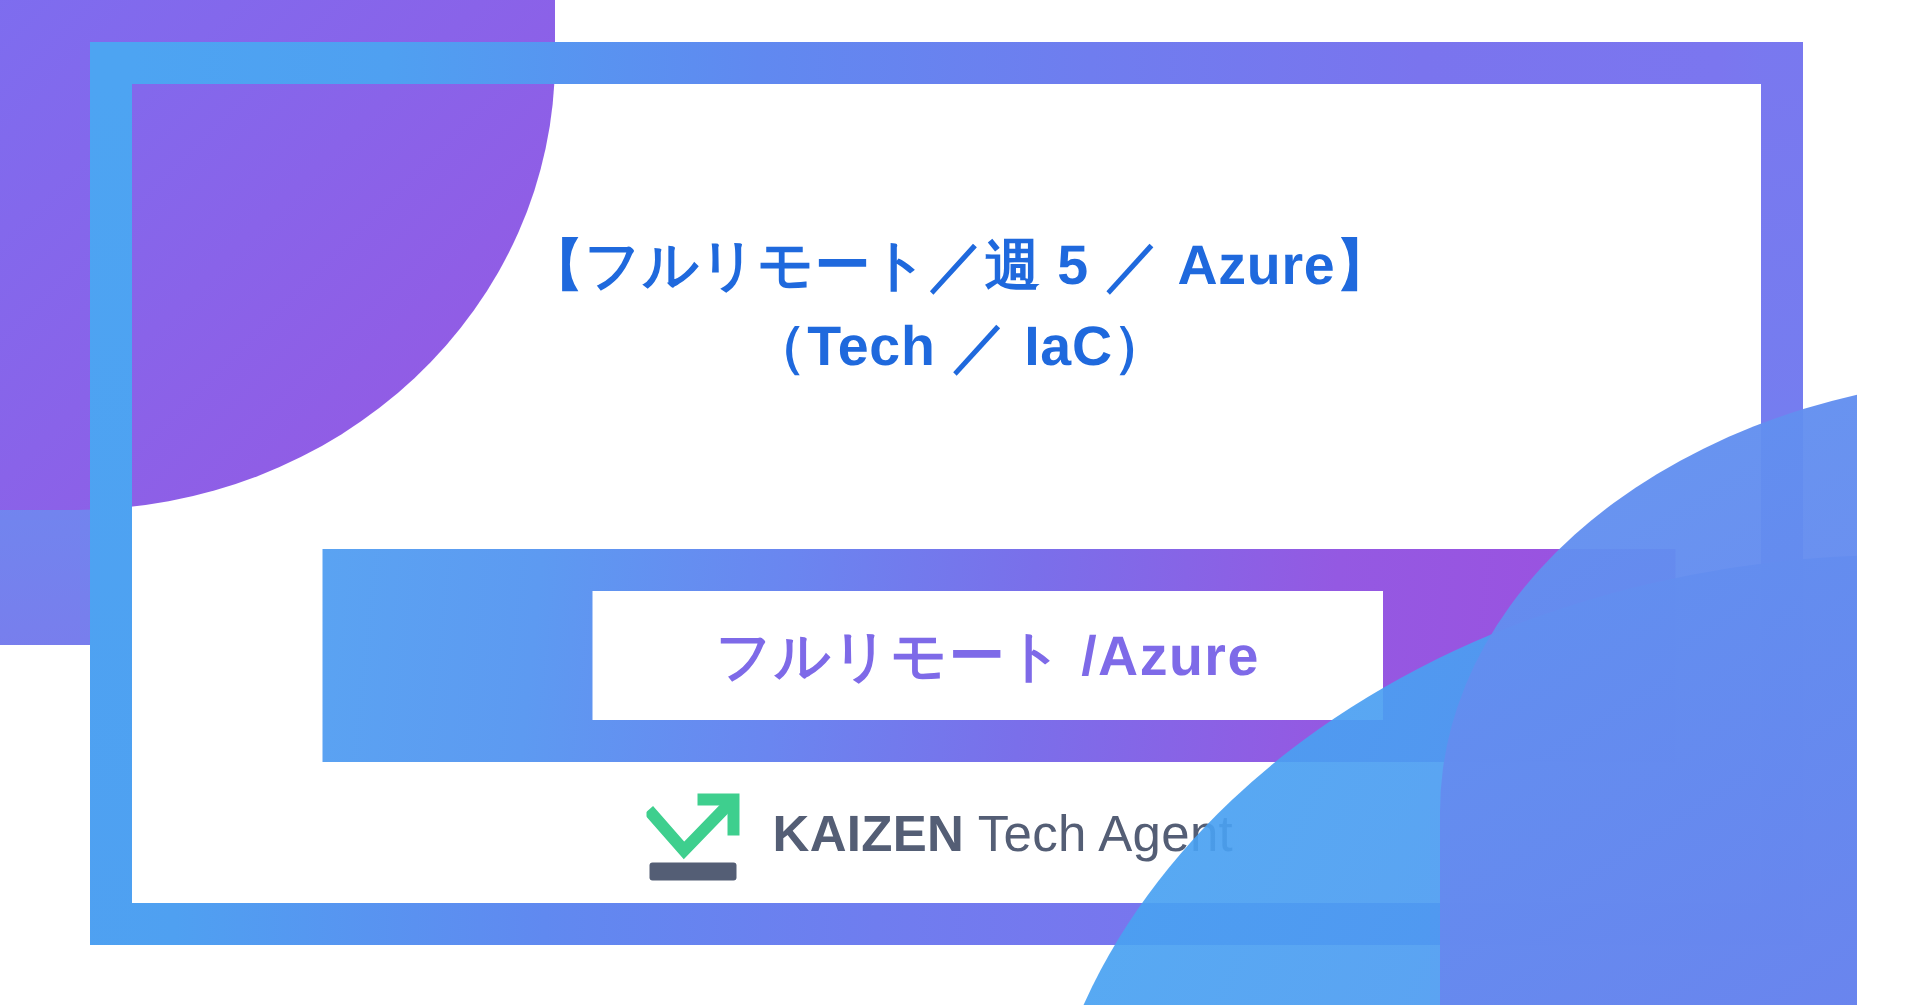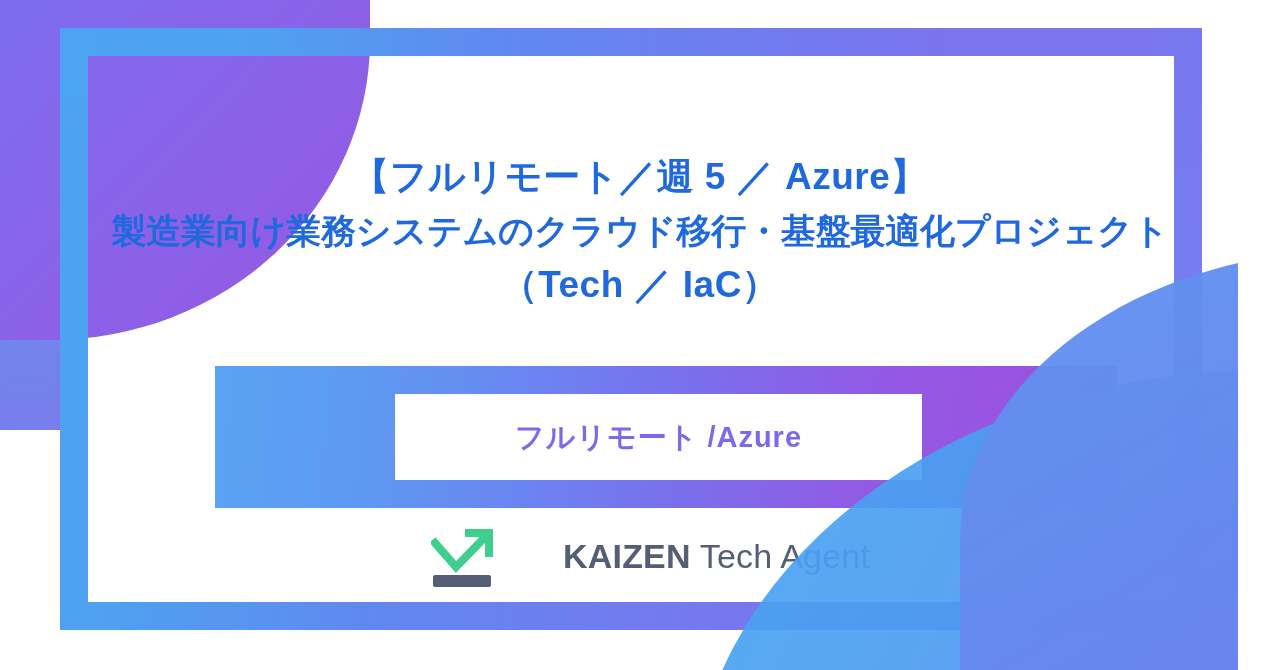--- a/index.html
+++ b/index.html
@@ -141,21 +141,21 @@
   }
   #badge-inner{
     position:absolute;
     left:395px;top:394px;
     width:527px;height:86px;
     background:#ffffff;
     display:flex;align-items:center;justify-content:center;
   }
   #badge-text{
     color:#7e6ae8;
-    font-size:29px;
+    font-size:37px;
     font-weight:700;
     letter-spacing:1px;
     white-space:nowrap;
     line-height:1;
   }
 
   
   #logo{
     position:absolute;
     left:431px;top:520px;
@@ -164,21 +164,21 @@
   }
   #logo-mark{width:68px;height:62px;flex:0 0 auto;position:relative;}
   #logo-text{
     font-size:34px;
     color:#545e75;
     letter-spacing:.2px;
     white-space:nowrap;
     line-height:1;
     padding-bottom:4px;
   }
-  #logo-kaizen{font-weight:700;margin-left:48px;}
+  #logo-kaizen{font-weight:700;}
   #logo-suffix{font-weight:400;}
 </style>
 </head>
 <body>
 
 <div id="stage">
 
   <div class="layer" id="bg-gradient"></div>
   <div class="layer" id="white-blob"></div>
   <div class="layer" id="white-blob-2"></div>
@@ -187,21 +187,20 @@
   <div class="layer" id="purple-blob-b"></div>
   <div class="layer" id="purple-blob"></div>
   <div class="layer" id="left-band-mask"></div>
 
   <div id="frame"></div>
 
   <div id="content">
 
     <div id="headline">
       <div class="l1">【フルリモート／週 5 ／ Azure】</div>
-      <div class="l2">製造業向け業務システムのクラウド移行・基盤最適化プロジェクト</div>
       <div class="l3">（Tech ／ IaC）</div>
     </div>
 
     <div id="badge-bar"></div>
     <div id="badge-inner">
       <span id="badge-text">フルリモート /Azure</span>
     </div>
 
     <div id="logo">
       <span id="logo-mark">

